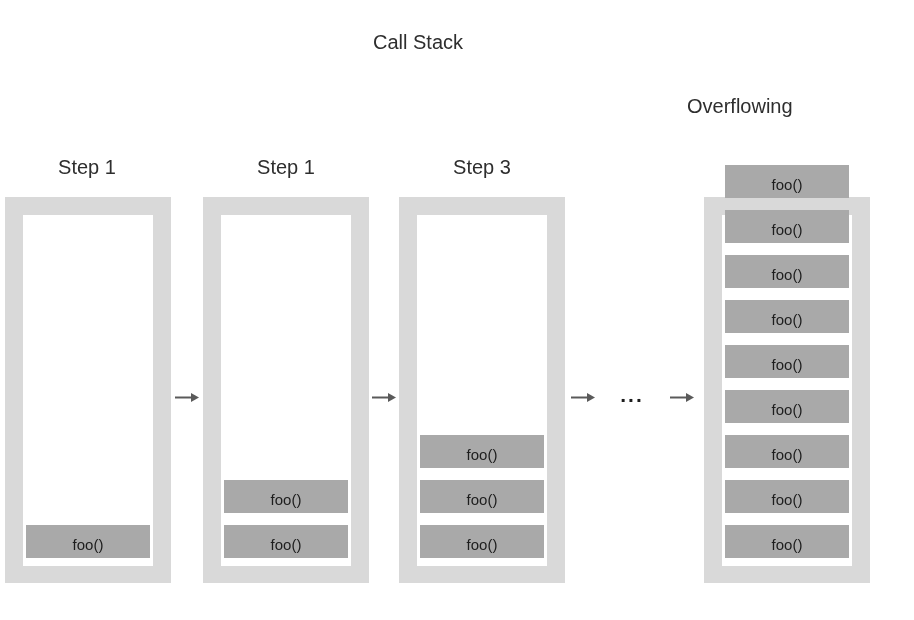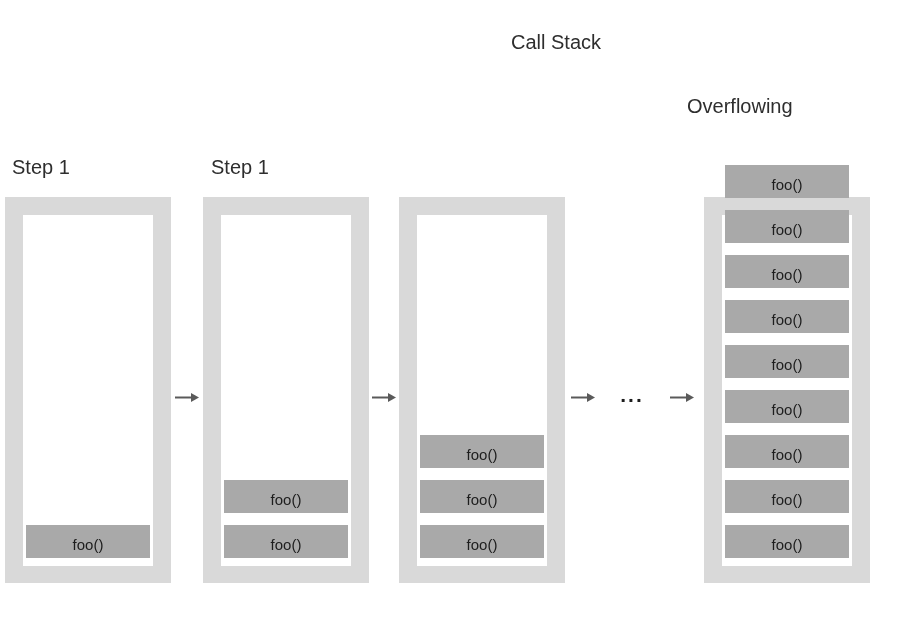--- a/index.html
+++ b/index.html
@@ -1,26 +1,26 @@
 <!DOCTYPE html>
 <html><head>
 <meta charset="utf-8">
 <style>
   html,body {margin:0; padding:0; background:#ffffff;}
   .canvas {
     position:relative; width:914px; height:620px; background:#ffffff;
     font-family:"Liberation Sans", sans-serif; overflow:hidden;
   }
   .title {
-    position:absolute; top:31px; left:401px; width:200px;
-    text-align:right; font-size:20px; color:#2e2e2e;
+    position:absolute; top:31px; left:373px; width:200px;
+    text-align:left; font-size:20px; color:#2e2e2e;
   }
   .step-label {
     position:absolute; top:156px; width:150px;
-    font-size:20px; color:#2e2e2e;
+    text-align:center; font-size:20px; color:#2e2e2e;
   }
   .overflow-label {
     position:absolute; top:95px; left:687px; width:200px;
     text-align:left; font-size:20px; color:#2e2e2e;
   }
   .stack {
     position:absolute; top:197px; width:166px; height:386px;
     background:#d9d9d9;
   }
   .inner {
@@ -44,20 +44,21 @@
 </style>
 </head>
 <body>
 
 <div class="canvas">
 
   <div class="title">Call Stack</div>
 
   <div class="step-label" style="left:12px">Step 1</div>
   <div class="step-label" style="left:211px">Step 1</div>
+  <div class="step-label" style="left:407px">Step 3</div>
   <div class="overflow-label">Overflowing</div>
 
   <div class="stack" style="left:5px">
     <div class="inner"></div>
     <div class="frame b0">foo()</div>
   </div>
 
   <div class="stack" style="left:203px">
     <div class="inner"></div>
     <div class="frame b0">foo()</div>

